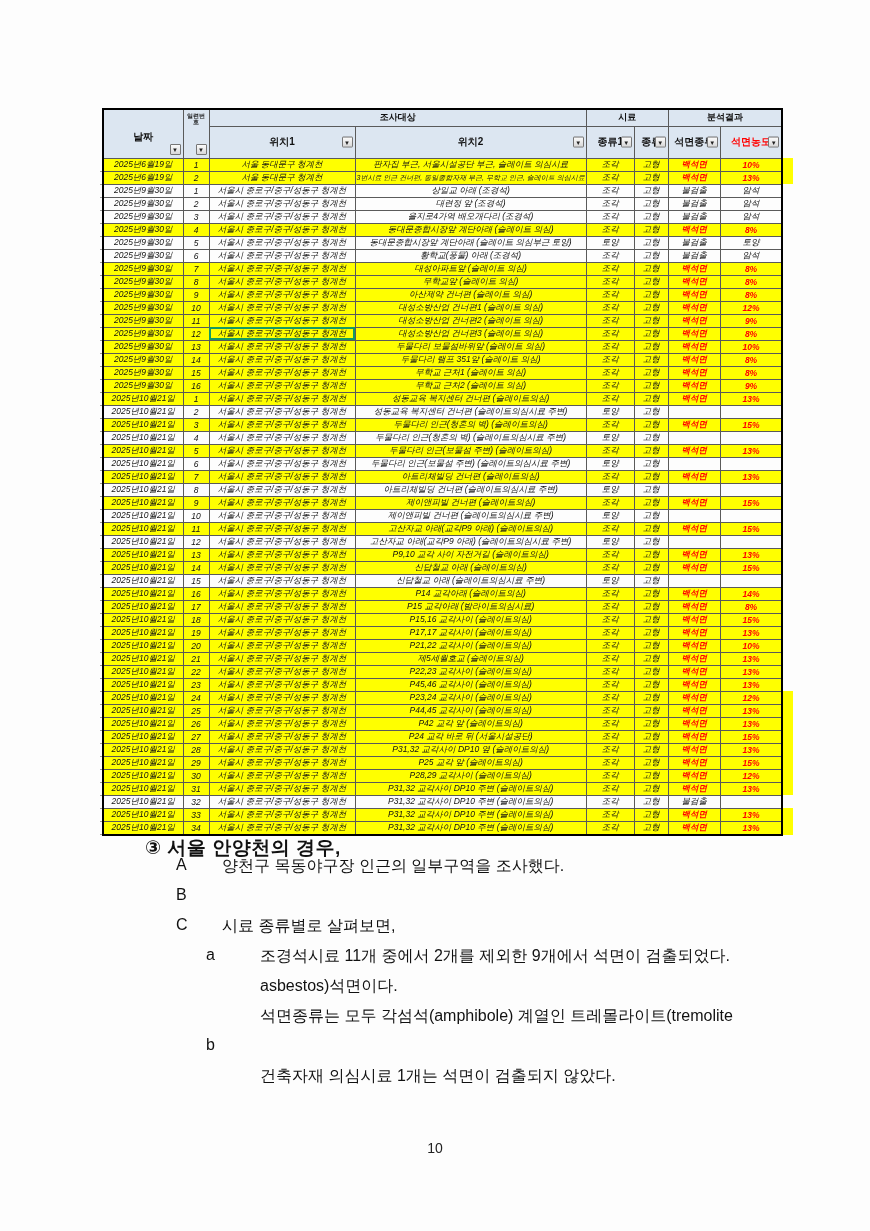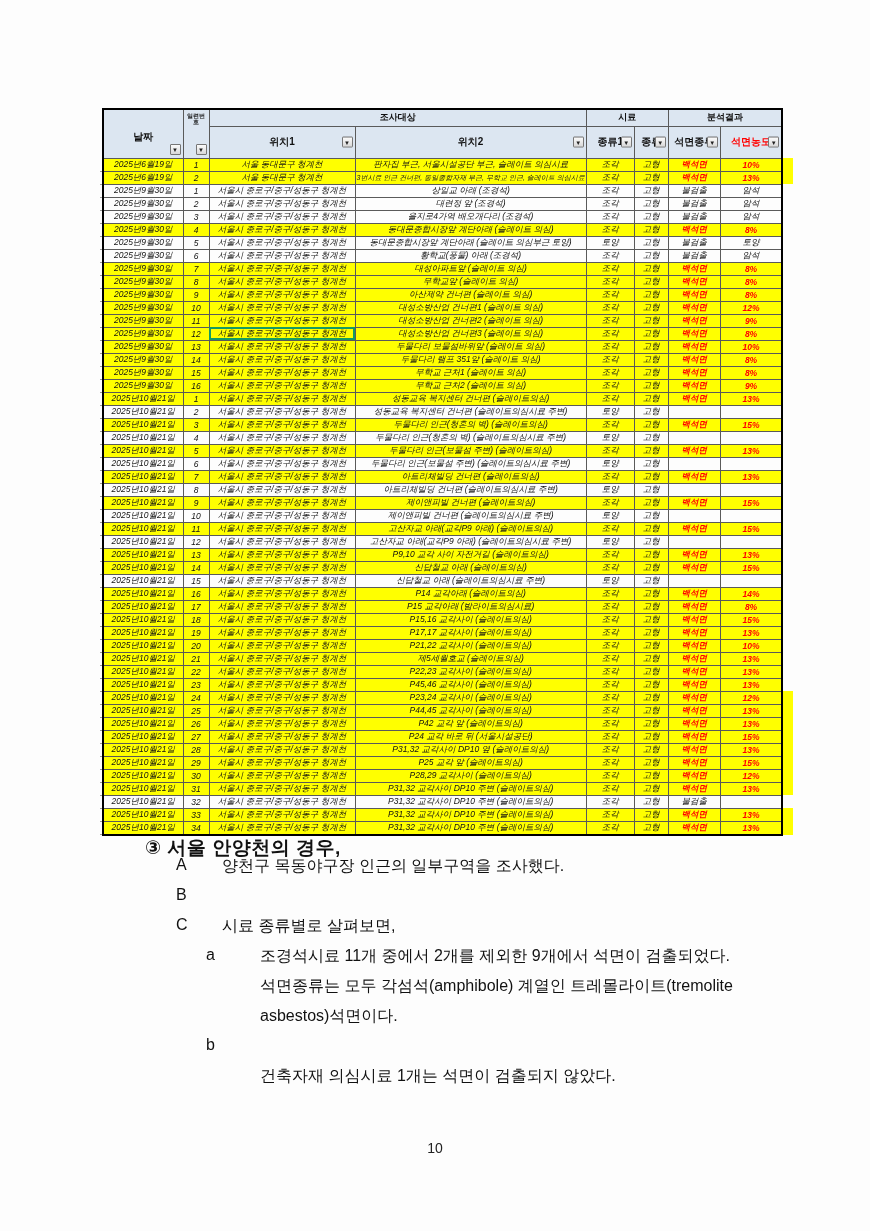--- a/index.html
+++ b/index.html
@@ -759,24 +759,24 @@
       </div>
       <div class="line">
         <span class="lab">C</span>
         <span class="tx">시료 종류별로 살펴보면,</span>
       </div>
       <div class="line sub">
         <span class="lab">a</span>
         <span class="tx">조경석시료 11개 중에서 2개를 제외한 9개에서 석면이 검출되었다.</span>
       </div>
       <div class="line sub">
-        <span class="tx">석면종류는 모두 각섬석(amphibole) 계열인 트레몰라이트(tremolite</span>
+        <span class="tx">asbestos)석면이다.</span>
       </div>
       <div class="line sub">
-        <span class="tx">asbestos)석면이다.</span>
+        <span class="tx">석면종류는 모두 각섬석(amphibole) 계열인 트레몰라이트(tremolite</span>
       </div>
       <div class="line sub">
         <span class="lab">b</span>
       </div>
       <div class="line sub">
         <span class="tx">건축자재 의심시료 1개는 석면이 검출되지 않았다.</span>
       </div>
     </div>
 
   <div class="page-number">10</div>

